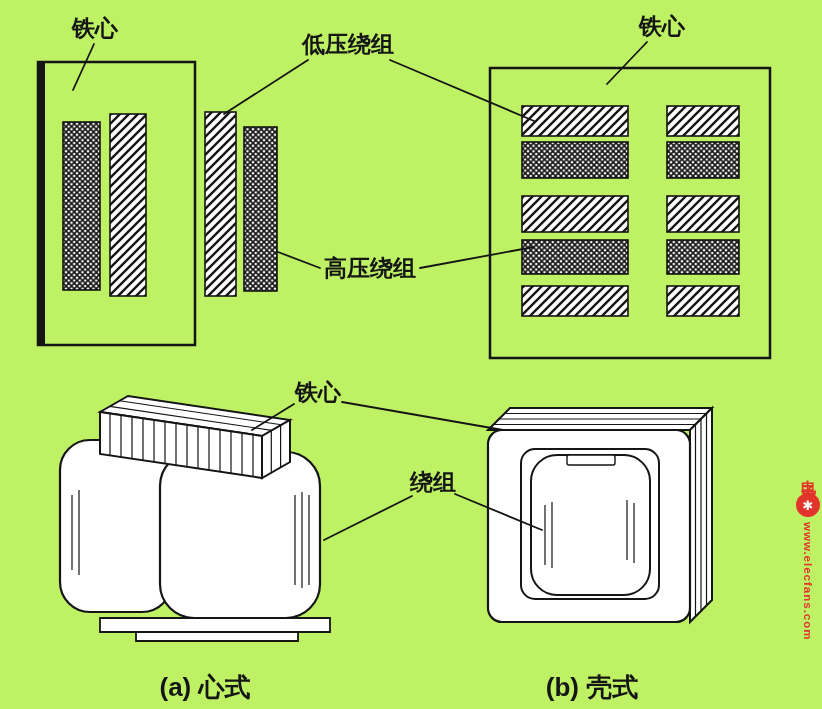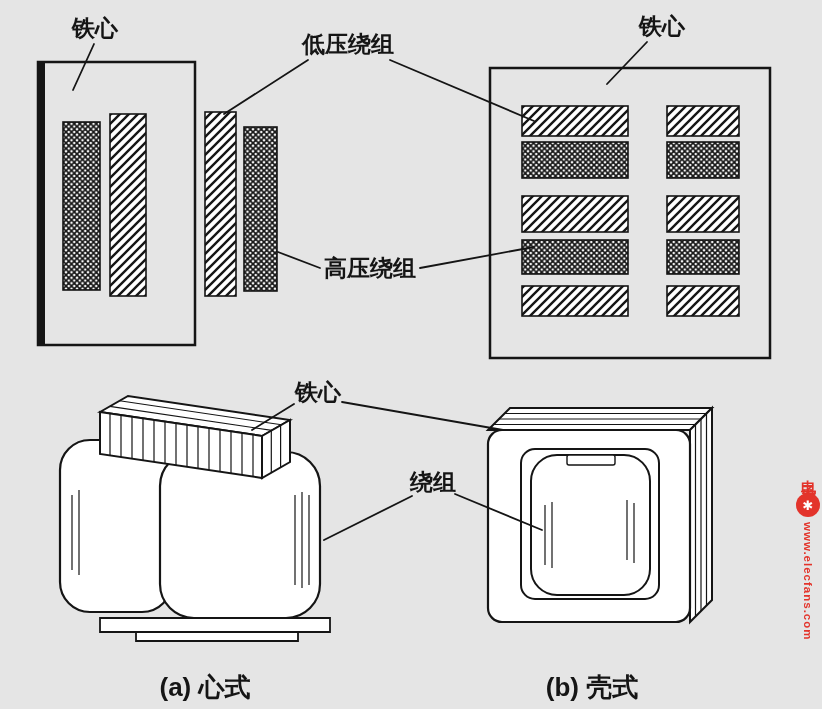--- a/index.html
+++ b/index.html
@@ -1,17 +1,17 @@
 <!DOCTYPE html>
 <html><head>
 <meta charset="utf-8">
 <style>
   html,body{margin:0;padding:0;background:#fff;}
   .canvas{
-    position:relative;width:822px;height:709px;background:#e5e5e5;overflow:hidden;
+    position:relative;width:822px;height:709px;background:#bef264;overflow:hidden;
     font-family:"Liberation Sans","DejaVu Sans",sans-serif;
   }
   svg{display:block;}
   .lbl{font-family:"Liberation Sans","DejaVu Sans",sans-serif;font-size:23px;font-weight:700;fill:#151515;}
   .cap{font-family:"Liberation Sans","DejaVu Sans",sans-serif;font-size:26px;font-weight:700;fill:#151515;}
   .watermark{
     position:absolute;right:2px;top:468px;display:flex;flex-direction:column;
     align-items:center;color:#e3342b;user-select:none;
   }
   .wm-site{writing-mode:vertical-rl;text-orientation:upright;font-size:15px;font-weight:700;letter-spacing:4px;}

